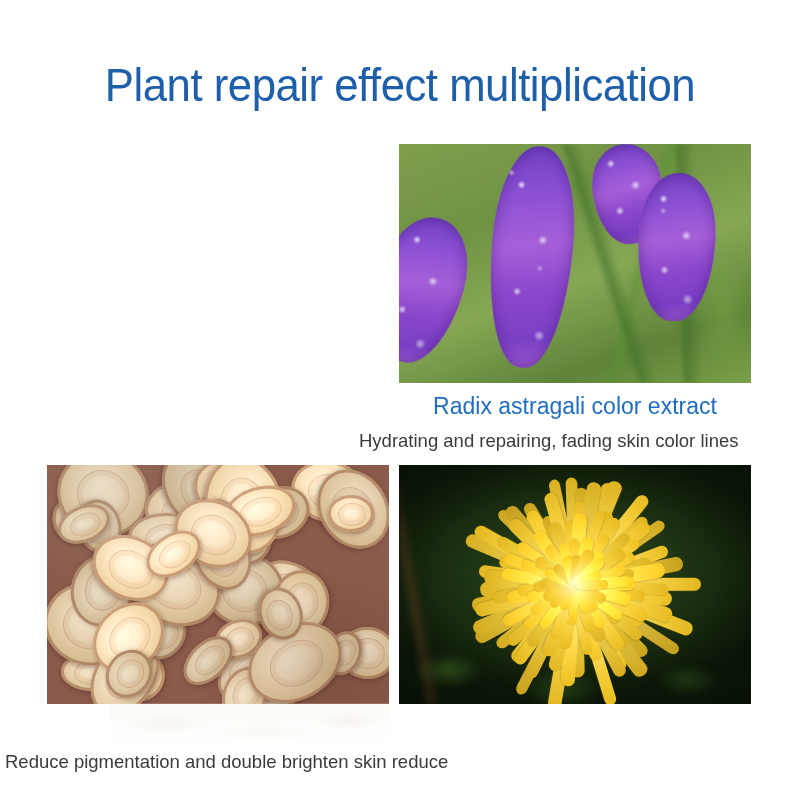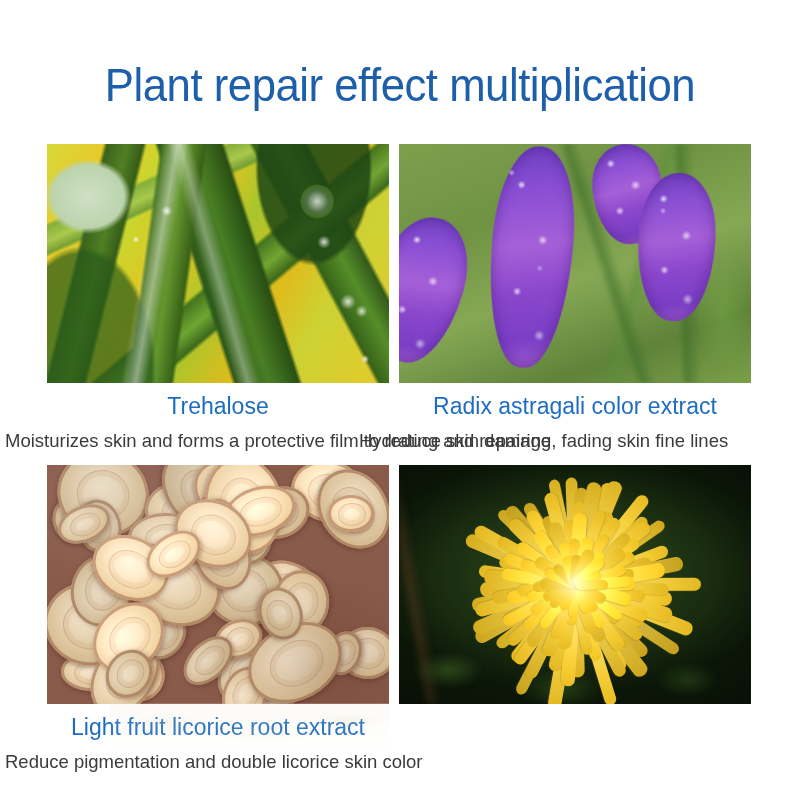--- a/index.html
+++ b/index.html
@@ -265,45 +265,33 @@
 </style>
 </head>
 <body>
 
 <h1 class="page-title">Plant repair effect multiplication</h1>
 
 <div class="ingredients-grid">
 
   <div class="ing-row">
 
-    <div class="ing-card col-left">
-      <div class="ing-photo">
-        <div class="layer ph-grass-bg"></div>
-        <div class="layer ph-grass-blades"></div>
-        <div class="layer ph-grass-curve"></div>
-        <div class="layer ph-grass-pale"></div>
-        <div class="layer ph-grass-sheen"></div>
-        <div class="layer ph-grass-drops"></div>
-      </div>
-      <div class="ing-name">Trehalose</div>
-      <div class="ing-desc">Moisturizes skin and forms a protective film to reduce skin damage</div>
-    </div>
 
     <div class="ing-card col-right">
       <div class="ing-photo">
         <div class="layer ph-purple-bg"></div>
         <div class="layer ph-purple-leaves"></div>
         <div class="spike s1"></div>
         <div class="spike s2"></div>
         <div class="spike s3"></div>
         <div class="spike s4"></div>
         <div class="layer ph-purple-floret"></div>
       </div>
       <div class="ing-name">Radix astragali color extract</div>
-      <div class="ing-desc">Hydrating and repairing, fading skin fine lines</div>
+      <div class="ing-desc">Hydrating and repairing, fading skin color lines</div>
     </div>
 
   </div>
 
   <div class="ing-row">
 
     <div class="ing-card col-left">
       <div class="ing-photo">
         <div class="layer ph-licorice-bg"></div>
         <div class="slices" id="licorice-slices">
@@ -349,22 +337,21 @@
             <div class="slice" style="left: 138px; top: 61.2px; width: 73.9px; height: 56px; transform: rotate(68.8deg); filter: brightness(0.98);"></div>
             <div class="slice" style="left: 126.2px; top: 36.4px; width: 80.1px; height: 65.4px; transform: rotate(28deg); filter: brightness(1.08);"></div>
             <div class="slice" style="left: 207.3px; top: 126.6px; width: 53.2px; height: 43.3px; transform: rotate(69.8deg); filter: brightness(0.99);"></div>
             <div class="slice" style="left: 97.1px; top: 68.6px; width: 59.3px; height: 39.9px; transform: rotate(-33.8deg); filter: brightness(1.12);"></div>
             <div class="slice" style="left: 43.3px; top: 141.1px; width: 77px; height: 63px; transform: rotate(-43.6deg); filter: brightness(1.11);"></div>
             <div class="slice" style="left: 280.6px; top: 30.4px; width: 45.8px; height: 36.7px; transform: rotate(0.1deg); filter: brightness(1.09);"></div>
             <div class="slice" style="left: 56.8px; top: 187px; width: 49.5px; height: 43.7px; transform: rotate(-51.4deg); filter: brightness(0.98);"></div>
           </div>
         <div class="layer ph-licorice-shade"></div>
       </div>
-      <div class="ing-name">Light fruit licorice root extract</div>
-      <div class="ing-desc">Reduce pigmentation and double licorice skin color</div>
+      <div class="ing-desc">Reduce pigmentation and double brighten skin reduce</div>
     </div>
 
     <div class="ing-card col-right">
       <div class="ing-photo">
         <div class="layer ph-mum-bg"></div>
         <div class="layer ph-mum-bgleaf"></div>
         <div class="mum-petals" id="mum-petals">
             <div class="petal" style="width: 126.3px; height: 13px; margin-top: -6.5px; transform: rotate(-0.1deg) scaleY(0.99); filter: brightness(0.98); z-index: 1;"></div>
             <div class="petal" style="width: 97.7px; height: 13px; margin-top: -6.5px; transform: rotate(8.9deg) scaleY(1.09); filter: brightness(1.01); z-index: 1;"></div>
             <div class="petal" style="width: 125.7px; height: 13px; margin-top: -6.5px; transform: rotate(21.6deg) scaleY(1.07); filter: brightness(0.98); z-index: 1;"></div>

